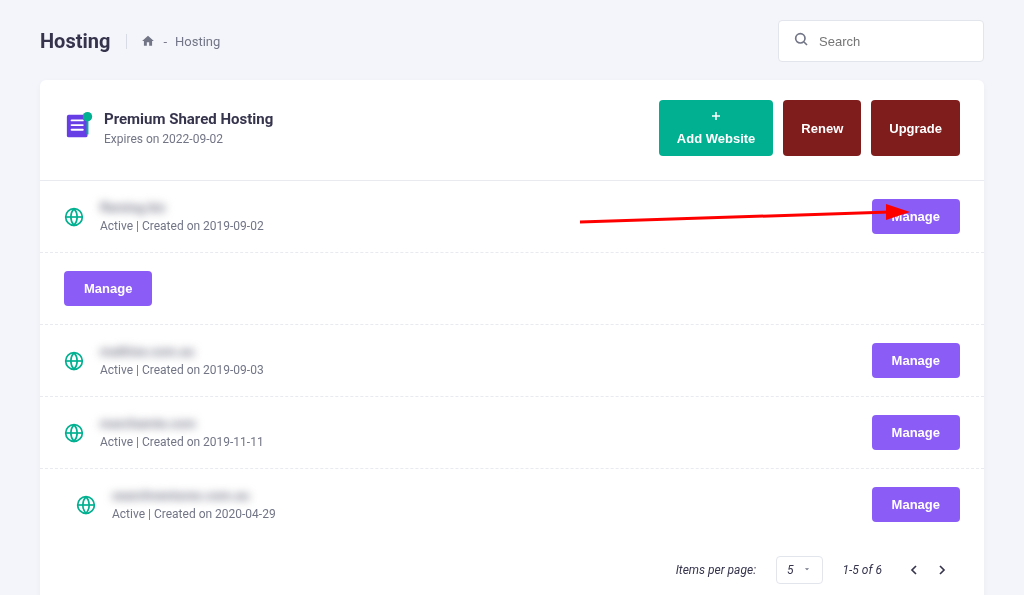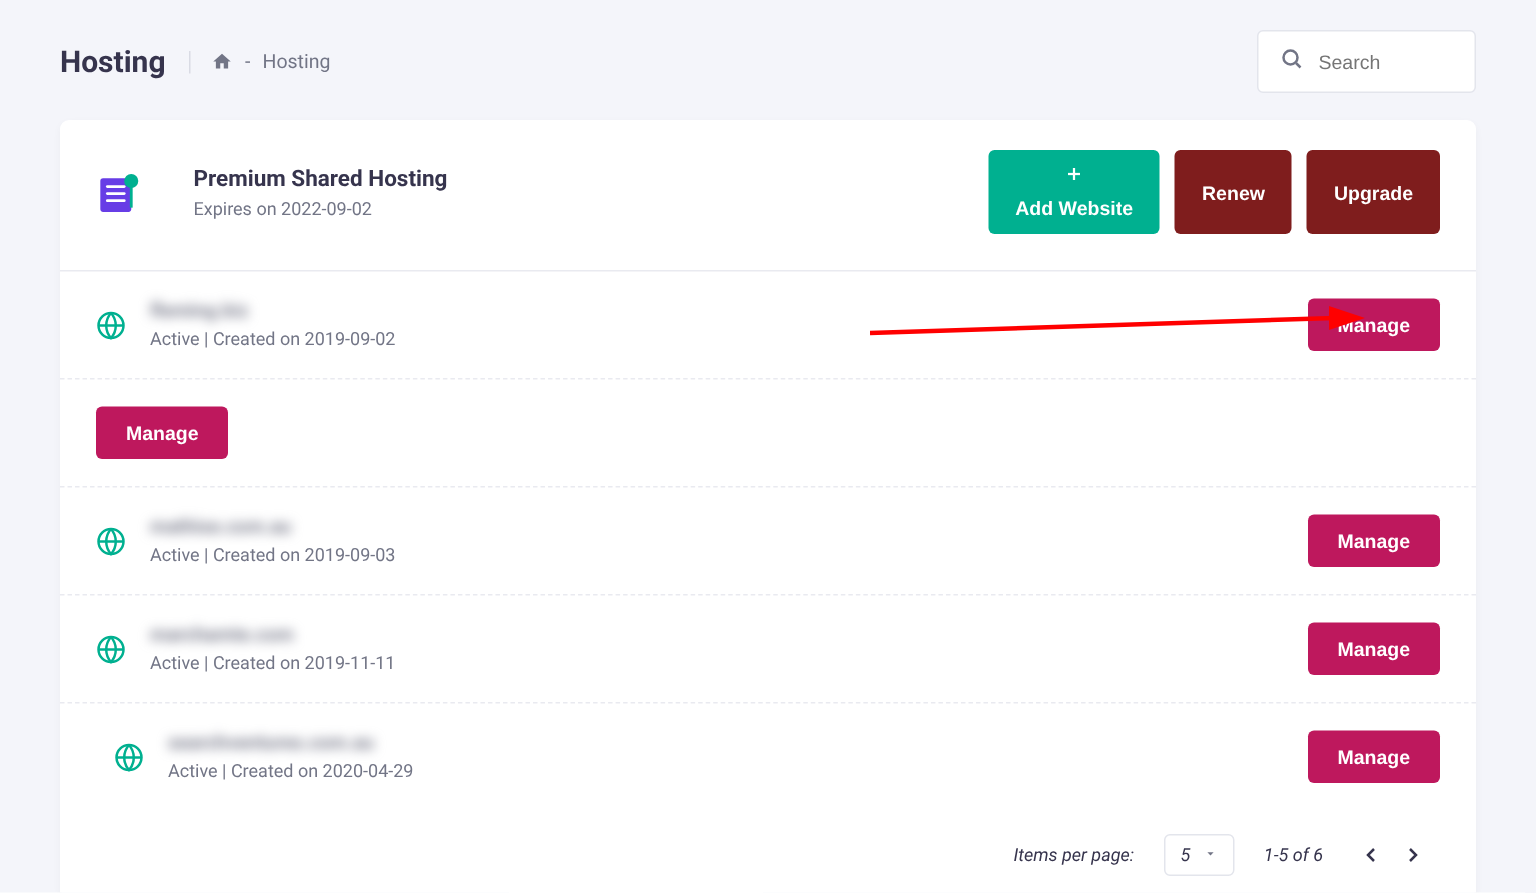--- a/index.html
+++ b/index.html
@@ -36,21 +36,21 @@
     }
     .home-icon { color: #727586; display:inline-flex; }
     .search-box {
       display: flex;
       align-items: center;
       gap: 10px;
       background: #fff;
       border: 1px solid #e3e5ec;
       border-radius: 4px;
       padding: 10px 14px;
-      width: 146px;
+      width: 206px;
     }
     .search-input {
       border: none;
       outline: none;
       font-size: 13px;
       color: #727586;
       width: 100%;
     }
     .card {
       background: #fff;
@@ -59,22 +59,22 @@
     }
     .plan-header {
       display: flex;
       align-items: center;
       justify-content: space-between;
       padding: 20px 24px 24px 24px;
       border-bottom: 1px solid #e9eaf0;
     }
     .plan-left {
       display: flex;
-      align-items: flex-end;
-      gap: 33px;
+      align-items: flex-start;
+      gap: 8px;
     }
     .plan-icon {
       width: 32px;
       height: 32px;
       display: flex;
       align-items: center;
       justify-content: center;
       position: relative;
     }
     .plan-info .plan-name {
@@ -129,21 +129,21 @@
       color: #7a7c8c;
       margin-bottom: 4px;
       filter: blur(4px);
       user-select: none;
     }
     .site-info .site-status {
       font-size: 12px;
       color: #727586;
     }
     .btn-manage {
-      background: #be185d;
+      background: #8b5cf6;
       border: none;
       border-radius: 4px;
       padding: 10px 20px;
       font-size: 13px;
       font-weight: 700;
       color: #fff;
       cursor: pointer;
     }
     .pagination {
       display: flex;

